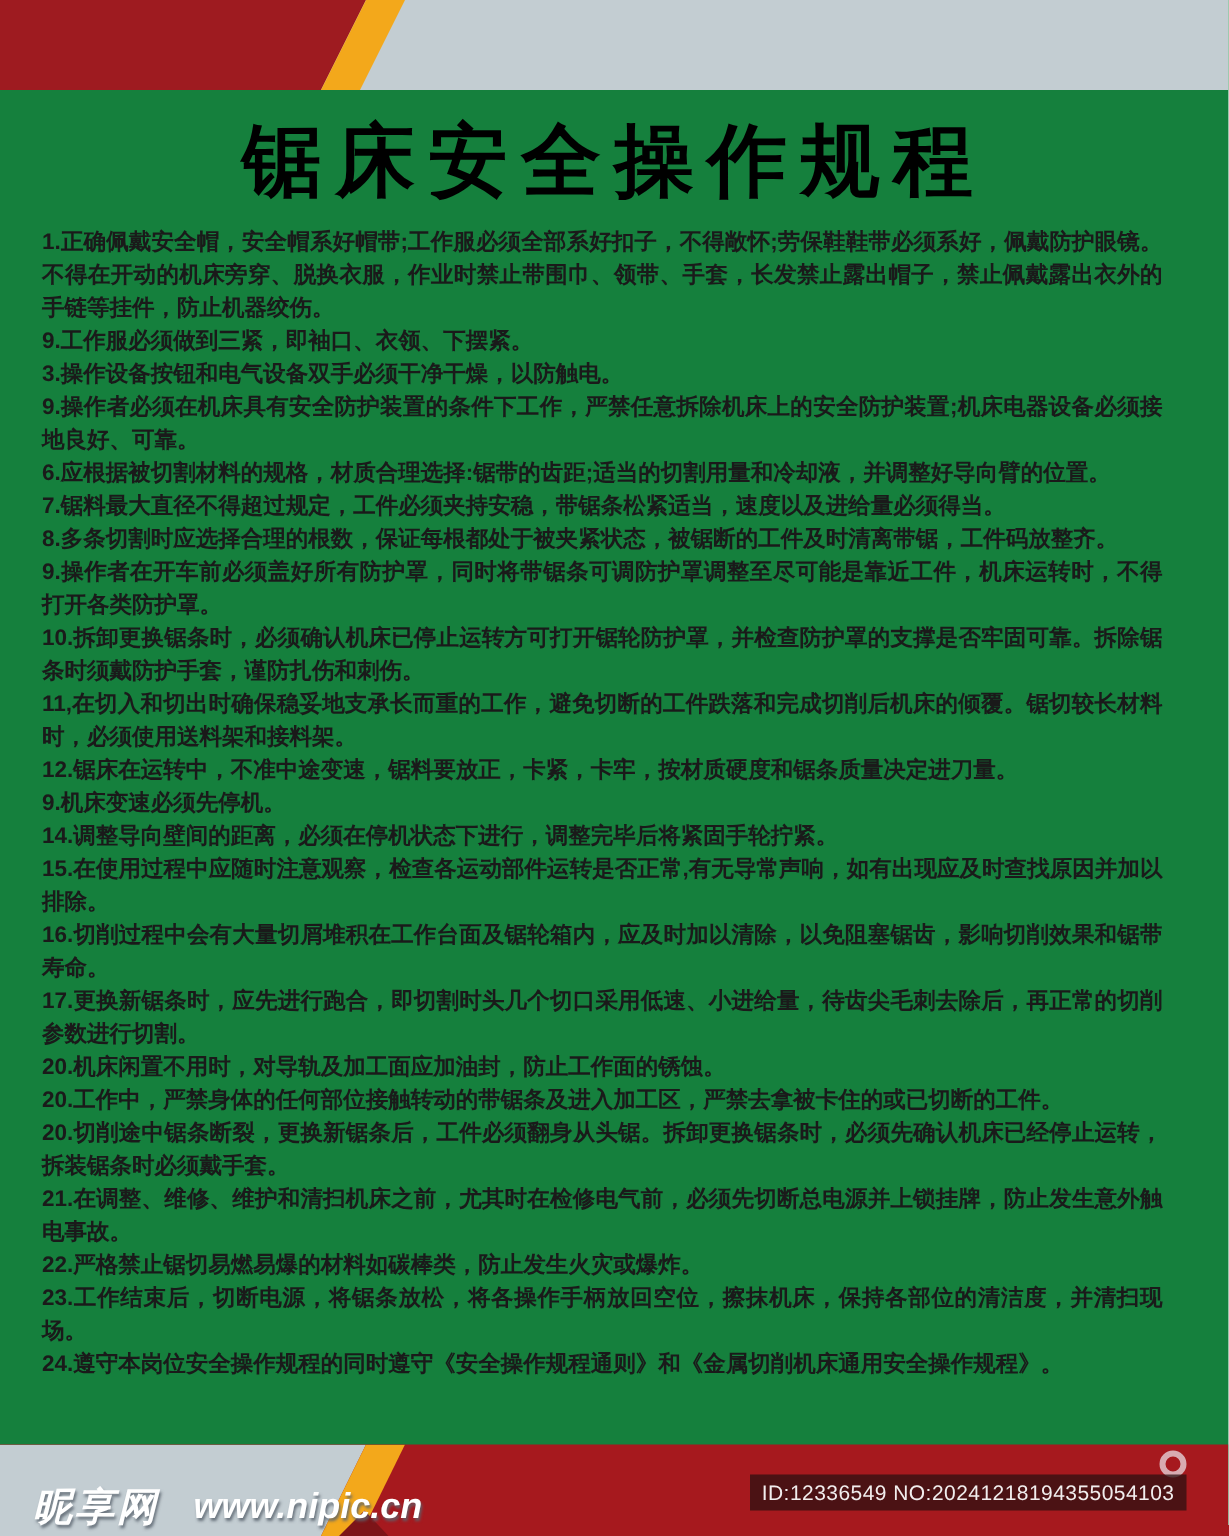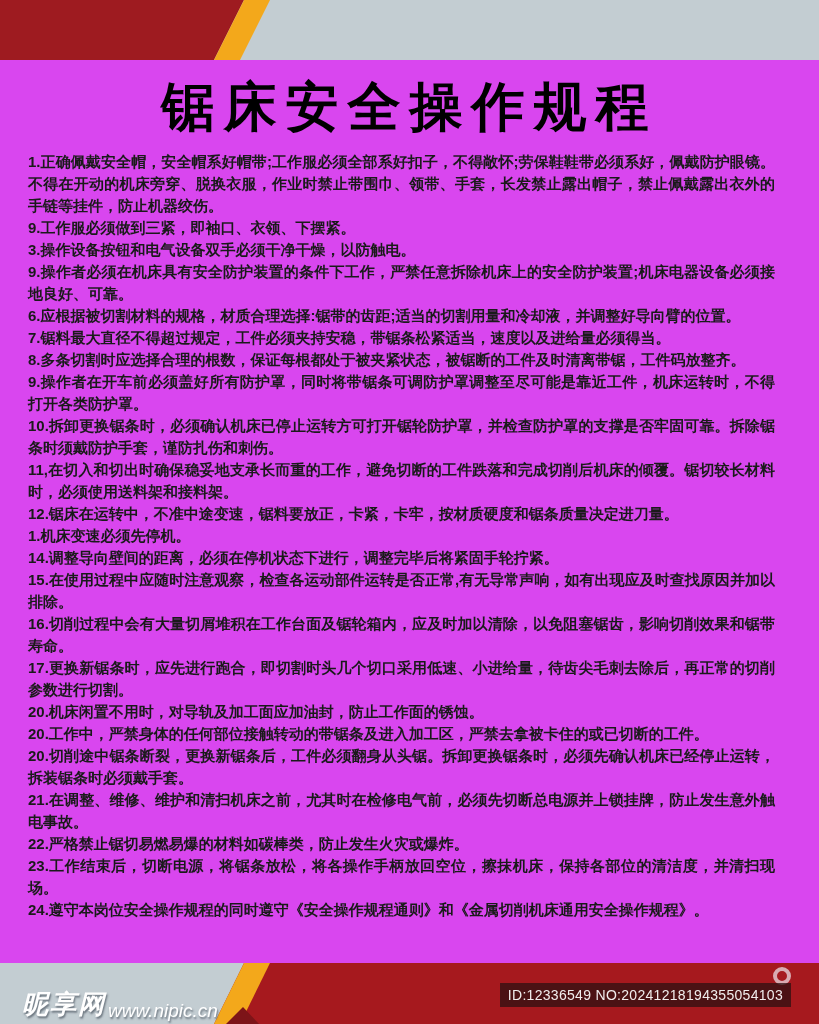--- a/index.html
+++ b/index.html
@@ -1,19 +1,19 @@
 <!DOCTYPE html>
 <html><head>
 <meta charset="utf-8">
 <style>
   html,body{margin:0;padding:0;background:#ffffff;}
   .poster{
     position:relative;
     width:819px;height:1024px;
-    background:#d946ef;
+    background:#15803d;
     overflow:hidden;
     font-family:"Liberation Sans","DejaVu Sans",sans-serif;
     color:#1a1a1a;
   }
   
   .top-band{position:absolute;left:0;top:0;width:819px;height:60px;background:#C3CDD2;}
   .top-red{position:absolute;inset:0;background:#9E1B20;
     clip-path:polygon(0 0,244px 0,214px 100%,0 100%);}
   .top-yellow{position:absolute;inset:0;background:#F3A81B;
     clip-path:polygon(244px 0,270px 0,240px 100%,214px 100%);}
@@ -46,26 +46,26 @@
   .bottom-band{position:absolute;left:0;bottom:0;width:819px;height:61px;background:#A6191E;}
   .bottom-gray{position:absolute;inset:0;background:#C3CDD2;
     clip-path:polygon(0 0,244px 0,214px 100%,0 100%);}
   .bottom-yellow{position:absolute;inset:0;background:#F3A81B;
     clip-path:polygon(244px 0,270px 0,240px 100%,214px 100%);}
   .bottom-dark{position:absolute;inset:0;background:#7D1418;
     clip-path:polygon(243px 44px,259px 61px,226px 61px);}
   
   .nipic{
     position:absolute;left:22px;top:24px;
-    display:flex;align-items:flex-end;gap:2px;
+    display:flex;align-items:center;gap:23px;
     font-style:italic;color:#ffffff;white-space:nowrap;
     text-shadow:1px 2px 2px rgba(90,100,110,0.85);
   }
   .nipic-name{font-size:26px;font-weight:900;letter-spacing:2px;}
-  .nipic-url{font-size:19px;font-weight:400;}
+  .nipic-url{font-size:24px;font-weight:700;}
   
   .brand{
     position:absolute;right:28px;top:4px;
     display:flex;align-items:center;gap:6px;
     color:rgba(224,198,203,0.85);
     font-size:27px;font-weight:900;letter-spacing:3px;
     z-index:1;white-space:nowrap;
   }
   .brand-ring{
     display:inline-block;width:18px;height:18px;
@@ -98,21 +98,21 @@
       <p>9.工作服必须做到三紧，即袖口、衣领、下摆紧。</p>
       <p>3.操作设备按钮和电气设备双手必须干净干燥，以防触电。</p>
       <p>9.操作者必须在机床具有安全防护装置的条件下工作，严禁任意拆除机床上的安全防护装置;机床电器设备必须接地良好、可靠。</p>
       <p>6.应根据被切割材料的规格，材质合理选择:锯带的齿距;适当的切割用量和冷却液，并调整好导向臂的位置。</p>
       <p>7.锯料最大直径不得超过规定，工件必须夹持安稳，带锯条松紧适当，速度以及进给量必须得当。</p>
       <p>8.多条切割时应选择合理的根数，保证每根都处于被夹紧状态，被锯断的工件及时清离带锯，工件码放整齐。</p>
       <p>9.操作者在开车前必须盖好所有防护罩，同时将带锯条可调防护罩调整至尽可能是靠近工件，机床运转时，不得打开各类防护罩。</p>
       <p>10.拆卸更换锯条时，必须确认机床已停止运转方可打开锯轮防护罩，并检查防护罩的支撑是否牢固可靠。拆除锯条时须戴防护手套，谨防扎伤和刺伤。</p>
       <p>11,在切入和切出时确保稳妥地支承长而重的工作，避免切断的工件跌落和完成切削后机床的倾覆。锯切较长材料时，必须使用送料架和接料架。</p>
       <p>12.锯床在运转中，不准中途变速，锯料要放正，卡紧，卡牢，按材质硬度和锯条质量决定进刀量。</p>
-      <p>1.机床变速必须先停机。</p>
+      <p>9.机床变速必须先停机。</p>
       <p>14.调整导向壁间的距离，必须在停机状态下进行，调整完毕后将紧固手轮拧紧。</p>
       <p>15.在使用过程中应随时注意观察，检查各运动部件运转是否正常,有无导常声响，如有出现应及时查找原因并加以排除。</p>
       <p>16.切削过程中会有大量切屑堆积在工作台面及锯轮箱内，应及时加以清除，以免阻塞锯齿，影响切削效果和锯带寿命。</p>
       <p>17.更换新锯条时，应先进行跑合，即切割时头几个切口采用低速、小进给量，待齿尖毛刺去除后，再正常的切削参数进行切割。</p>
       <p>20.机床闲置不用时，对导轨及加工面应加油封，防止工作面的锈蚀。</p>
       <p>20.工作中，严禁身体的任何部位接触转动的带锯条及进入加工区，严禁去拿被卡住的或已切断的工件。</p>
       <p>20.切削途中锯条断裂，更换新锯条后，工件必须翻身从头锯。拆卸更换锯条时，必须先确认机床已经停止运转，拆装锯条时必须戴手套。</p>
       <p>21.在调整、维修、维护和清扫机床之前，尤其时在检修电气前，必须先切断总电源并上锁挂牌，防止发生意外触电事故。</p>
       <p>22.严格禁止锯切易燃易爆的材料如碳棒类，防止发生火灾或爆炸。</p>
       <p>23.工作结束后，切断电源，将锯条放松，将各操作手柄放回空位，擦抹机床，保持各部位的清洁度，并清扫现场。</p>

